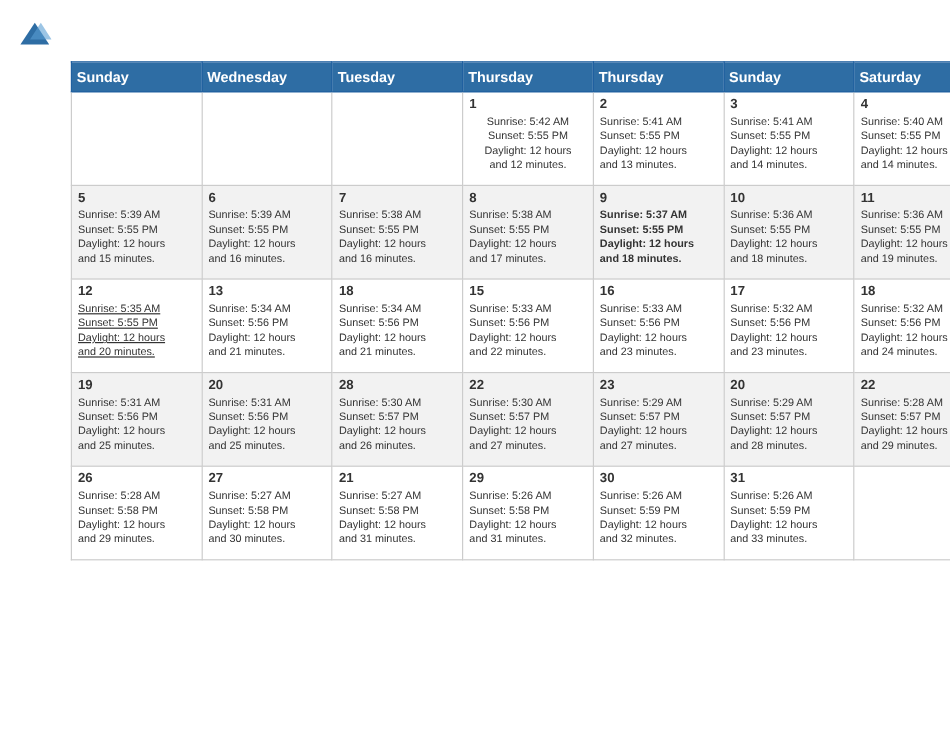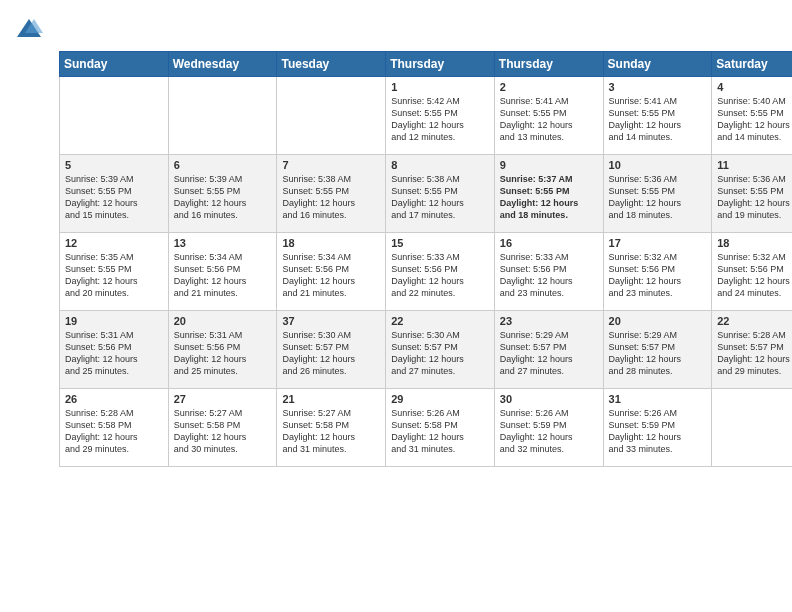--- a/index.html
+++ b/index.html
@@ -124,21 +124,21 @@
           <th>Saturday</th>
         </tr>
     </thead>
     <tbody id="calendar-body">
     <tr>
           <td class="empty-cell"></td>
           <td class="empty-cell"></td>
           <td class="empty-cell"></td>
           <td>
             <span class="day-num">1</span>
-            <div class="day-info" style="white-space: pre-line;">Sunrise: 5:42 AM
+            <div class="day-info" style="white-space: pre-line; text-align: center;">Sunrise: 5:42 AM
 Sunset: 5:55 PM
 Daylight: 12 hours
 and 12 minutes.</div>
           </td>
           <td>
             <span class="day-num">2</span>
             <div class="day-info" style="white-space: pre-line;">Sunrise: 5:41 AM
 Sunset: 5:55 PM
 Daylight: 12 hours
 and 13 minutes.</div>
@@ -205,21 +205,21 @@
             <span class="day-num">11</span>
             <div class="day-info" style="white-space: pre-line;">Sunrise: 5:36 AM
 Sunset: 5:55 PM
 Daylight: 12 hours
 and 19 minutes.</div>
           </td>
         </tr>
         <tr>
           <td>
             <span class="day-num">12</span>
-            <div class="day-info" style="white-space: pre-line;">Sunrise: 5:35 AM
+            <div class="day-info" style="white-space: pre-line; text-decoration: underline;">Sunrise: 5:35 AM
 Sunset: 5:55 PM
 Daylight: 12 hours
 and 20 minutes.</div>
           </td>
           <td>
             <span class="day-num">13</span>
             <div class="day-info" style="white-space: pre-line;">Sunrise: 5:34 AM
 Sunset: 5:56 PM
 Daylight: 12 hours
 and 21 minutes.</div>
@@ -269,21 +269,21 @@
 and 25 minutes.</div>
           </td>
           <td>
             <span class="day-num">20</span>
             <div class="day-info" style="white-space: pre-line;">Sunrise: 5:31 AM
 Sunset: 5:56 PM
 Daylight: 12 hours
 and 25 minutes.</div>
           </td>
           <td>
-            <span class="day-num">37</span>
+            <span class="day-num">28</span>
             <div class="day-info" style="white-space: pre-line;">Sunrise: 5:30 AM
 Sunset: 5:57 PM
 Daylight: 12 hours
 and 26 minutes.</div>
           </td>
           <td>
             <span class="day-num">22</span>
             <div class="day-info" style="white-space: pre-line;">Sunrise: 5:30 AM
 Sunset: 5:57 PM
 Daylight: 12 hours

